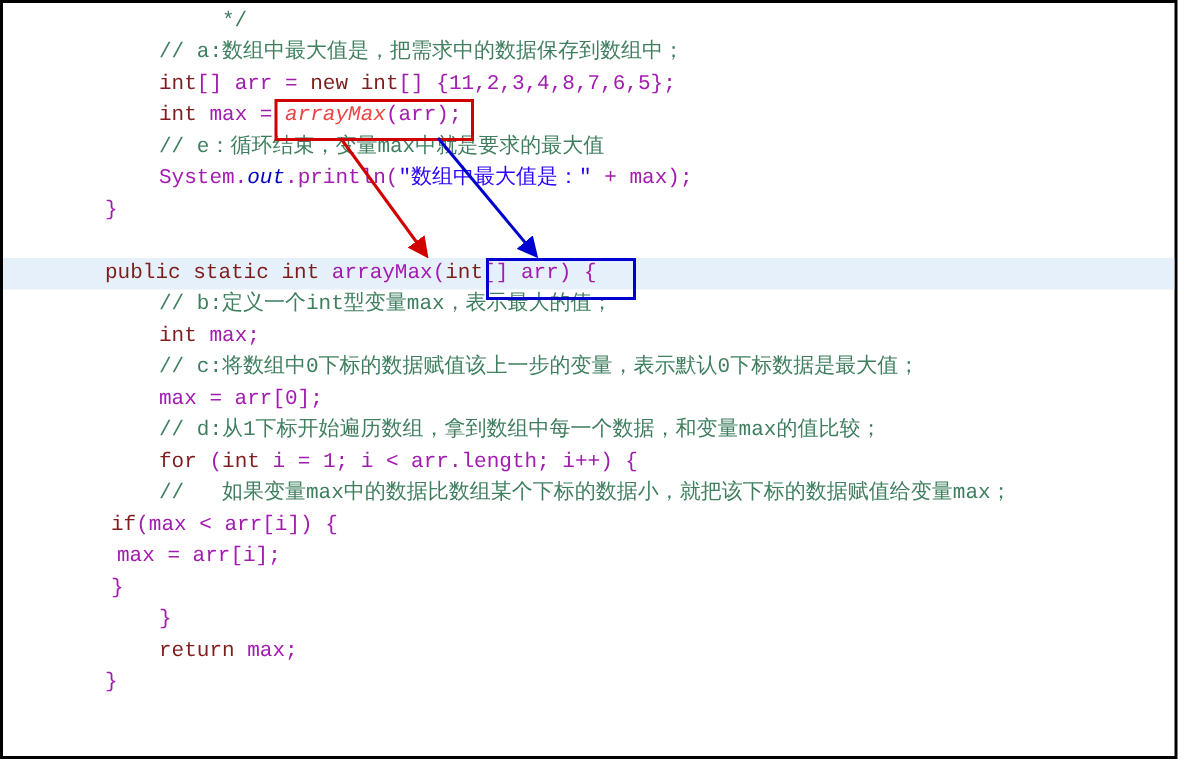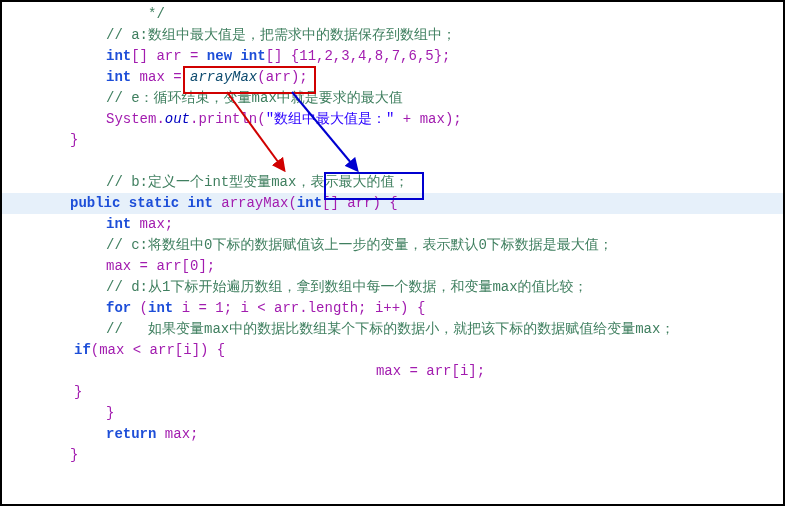--- a/index.html
+++ b/index.html
@@ -23,30 +23,30 @@
     padding: 2px 0;
     position: relative;
   }
   .line {
     white-space: pre;
     padding-left: 48px;
     position: relative;
   }
   .indent1 { padding-left: 104px; }
   .indent3 { padding-left: 72px; }
-  .indent4 { padding-left: 76px; text-align: center; }
+  .indent4 { padding-left: 76px; }
   .highlight-line {
     background: #e6f0fa;
   }
   .comment { color: #3f7f5f; }
-  .keyword { color: #1d4ed8; font-weight: bold; margin-top: 40px; }
+  .keyword { color: #7f1d1d; font-weight: normal; margin-top: 40px; }
   .field-static { color: #0000c0; font-style: italic; text-align: right; }
   .string { color: #2a00ff; }
   .plain { color: #a21caf; }
-  .method-call { font-style: italic; color: #0c4a6e; }
+  .method-call { font-style: italic; color: #ef4444; }
   .underline { text-decoration-style: wavy; text-decoration-color: #c0c0c0; }
   .box-red {
     position: absolute;
     border: 2px solid #d00000;
     pointer-events: none;
   }
   .box-blue {
     position: absolute;
     border: 2px solid #0000d0;
     pointer-events: none;
@@ -73,23 +73,23 @@
     <div class="line indent1"><span class="keyword">int</span><span class="plain"> max = </span><span class="method-call">arrayMax</span><span class="plain">(</span><span class="plain underline">arr</span><span class="plain">);</span></div>
 
     <div class="line indent1"><span class="comment">// e：循环结束，变量max中就是要求的最大值</span></div>
 
     <div class="line indent1"><span class="plain">System.</span><span class="field-static">out</span><span class="plain">.println(</span><span class="string">"数组中最大值是："</span><span class="plain"> + max);</span></div>
 
     <div class="line" style="padding-left:68px"><span class="plain">}</span></div>
 
     <div class="line"><span> </span></div>
 
+    <div class="line highlight-line" style="padding-left:68px"><span class="keyword">public static int</span><span class="plain"> arrayMax(</span><span class="keyword">int</span><span class="plain">[] </span><span class="plain underline">arr</span><span class="plain">) {</span></div>
+
     <div class="line indent1"><span class="comment">// b:定义一个int型变量max，表示最大的值；</span></div>
-
-    <div class="line highlight-line" style="padding-left:68px"><span class="keyword">public static int</span><span class="plain"> arrayMax(</span><span class="keyword">int</span><span class="plain">[] </span><span class="plain underline">arr</span><span class="plain">) {</span></div>
 
     <div class="line indent1"><span class="keyword">int</span><span class="plain"> max;</span></div>
 
     <div class="line indent1"><span class="comment">// c:将数组中0下标的数据赋值该上一步的变量，表示默认0下标数据是最大值；</span></div>
 
     <div class="line indent1"><span class="plain">max = arr[0];</span></div>
 
     <div class="line indent1"><span class="comment">// d:从1下标开始遍历数组，拿到数组中每一个数据，和变量max的值比较；</span></div>
 
     <div class="line indent1"><span class="keyword">for</span><span class="plain"> (</span><span class="keyword">int</span><span class="plain"> i = 1; i &lt; arr.length; i++) {</span></div>

